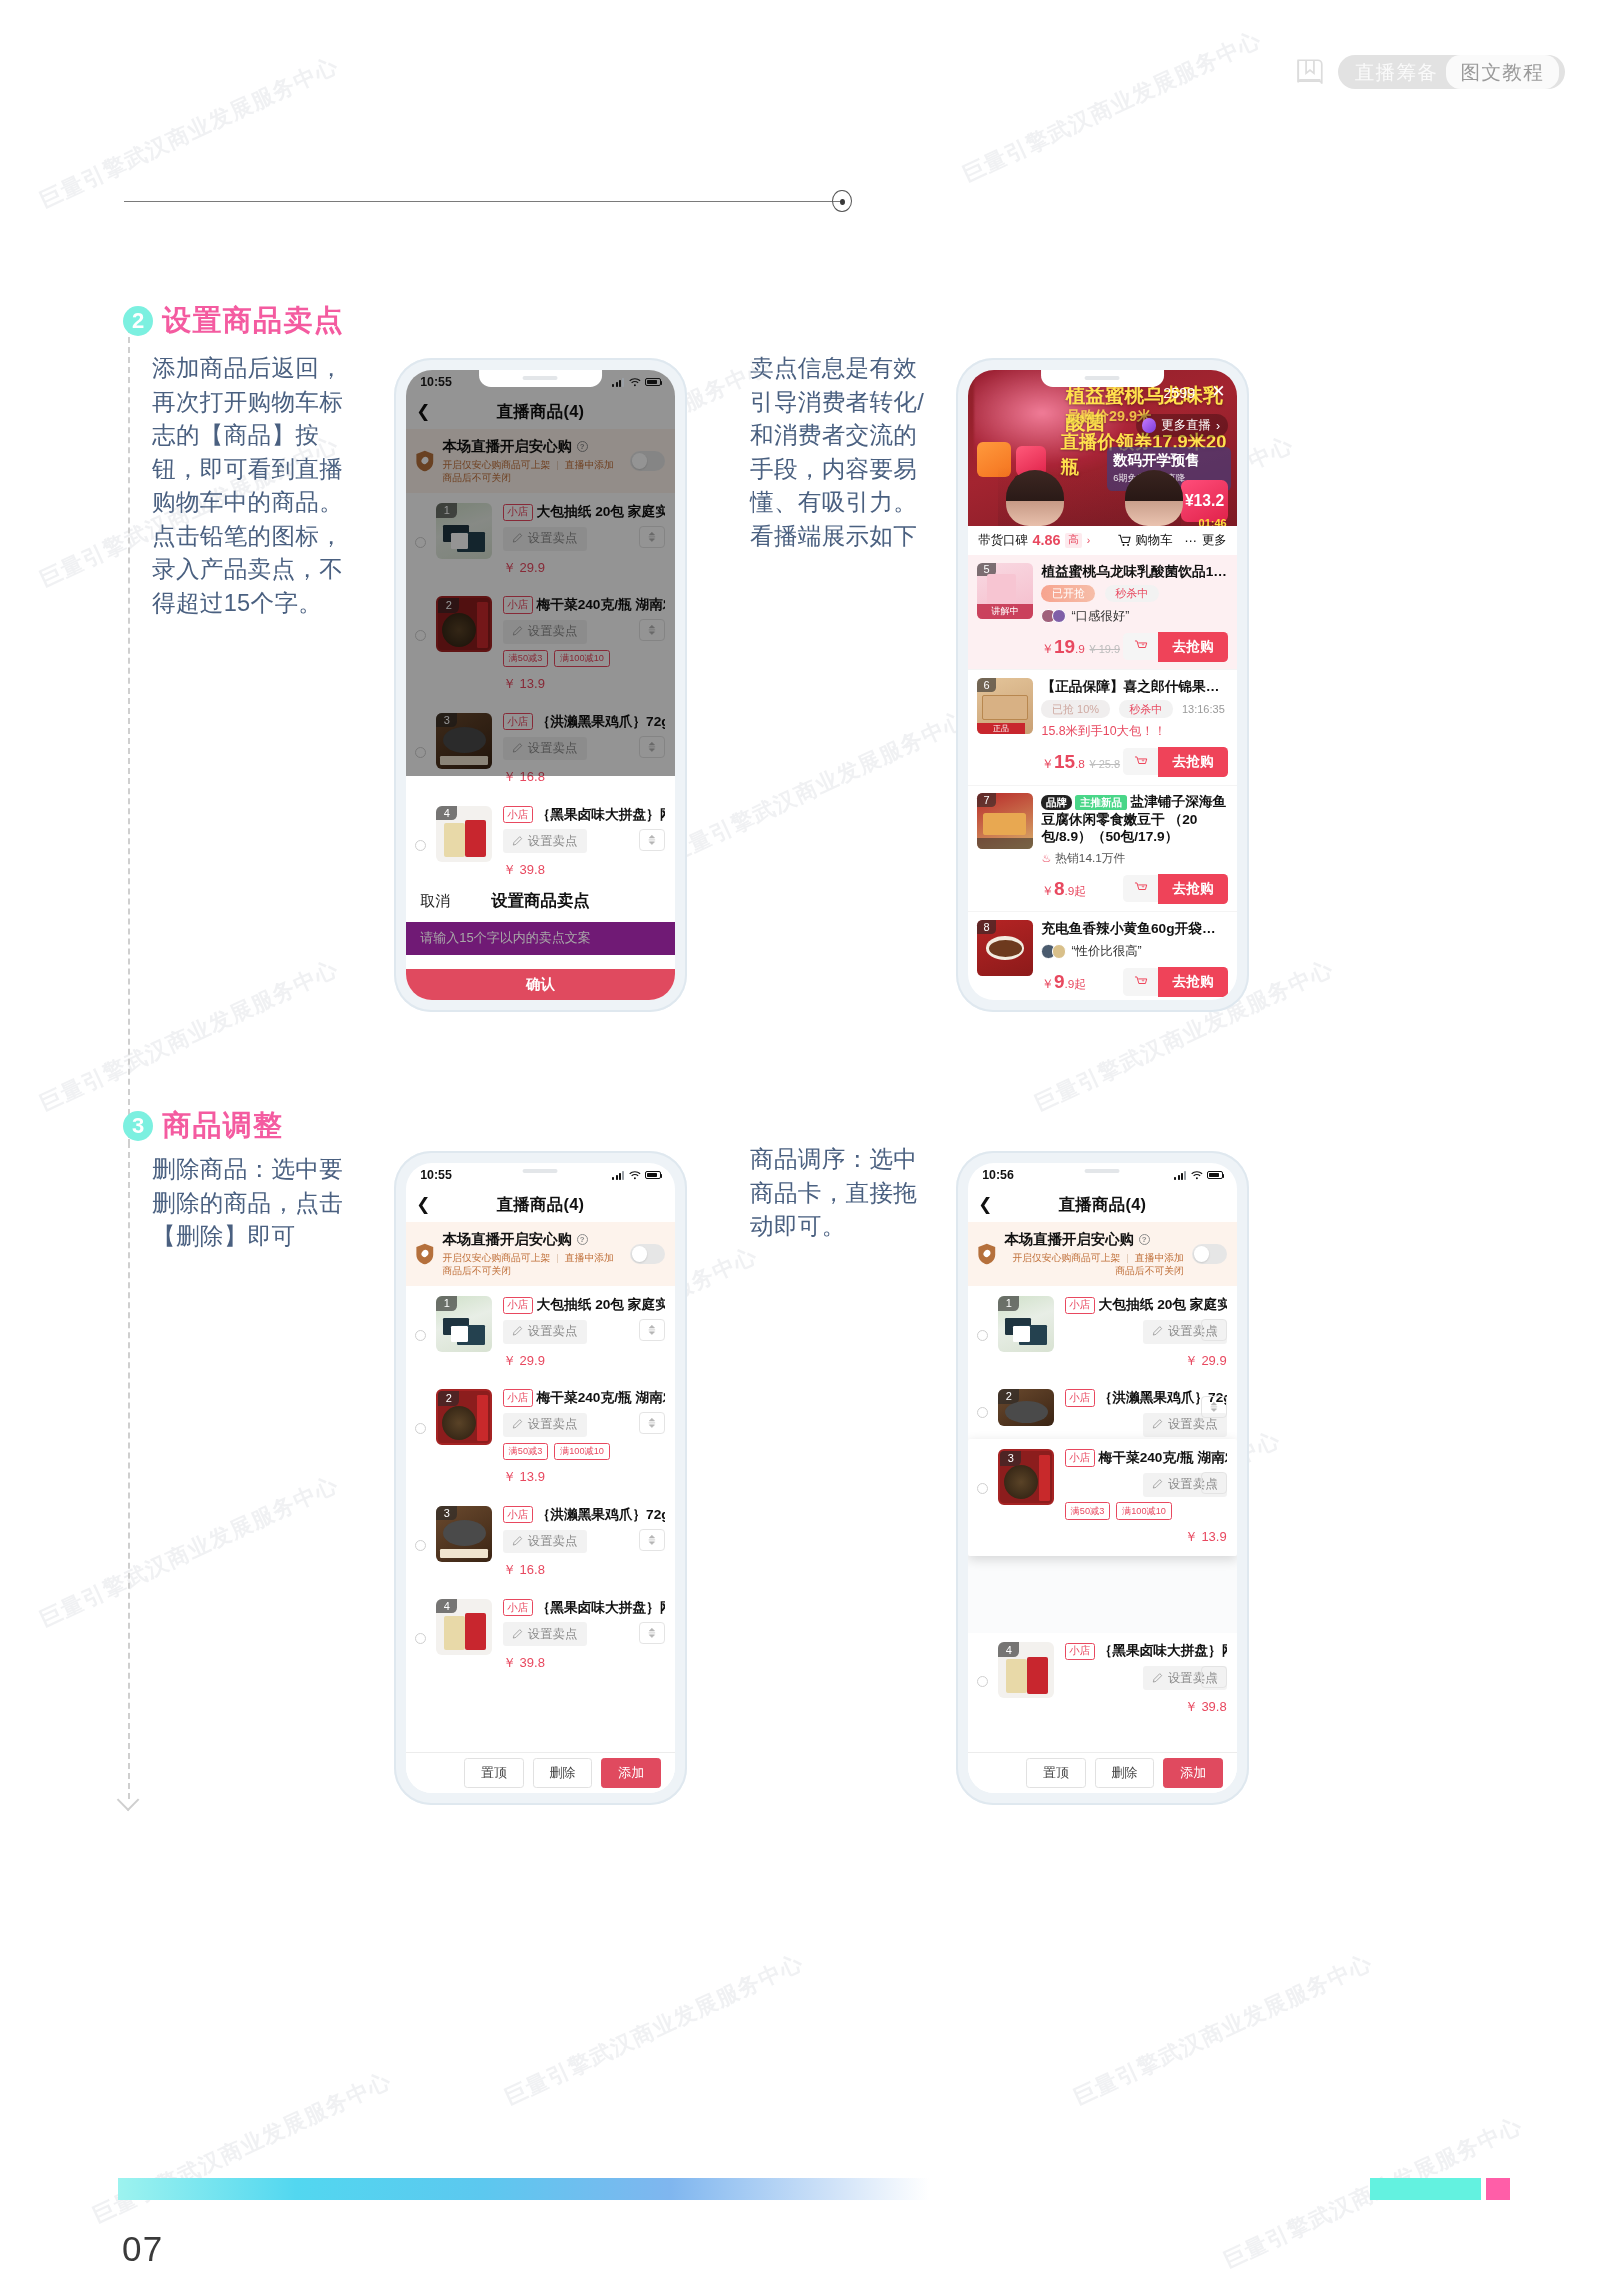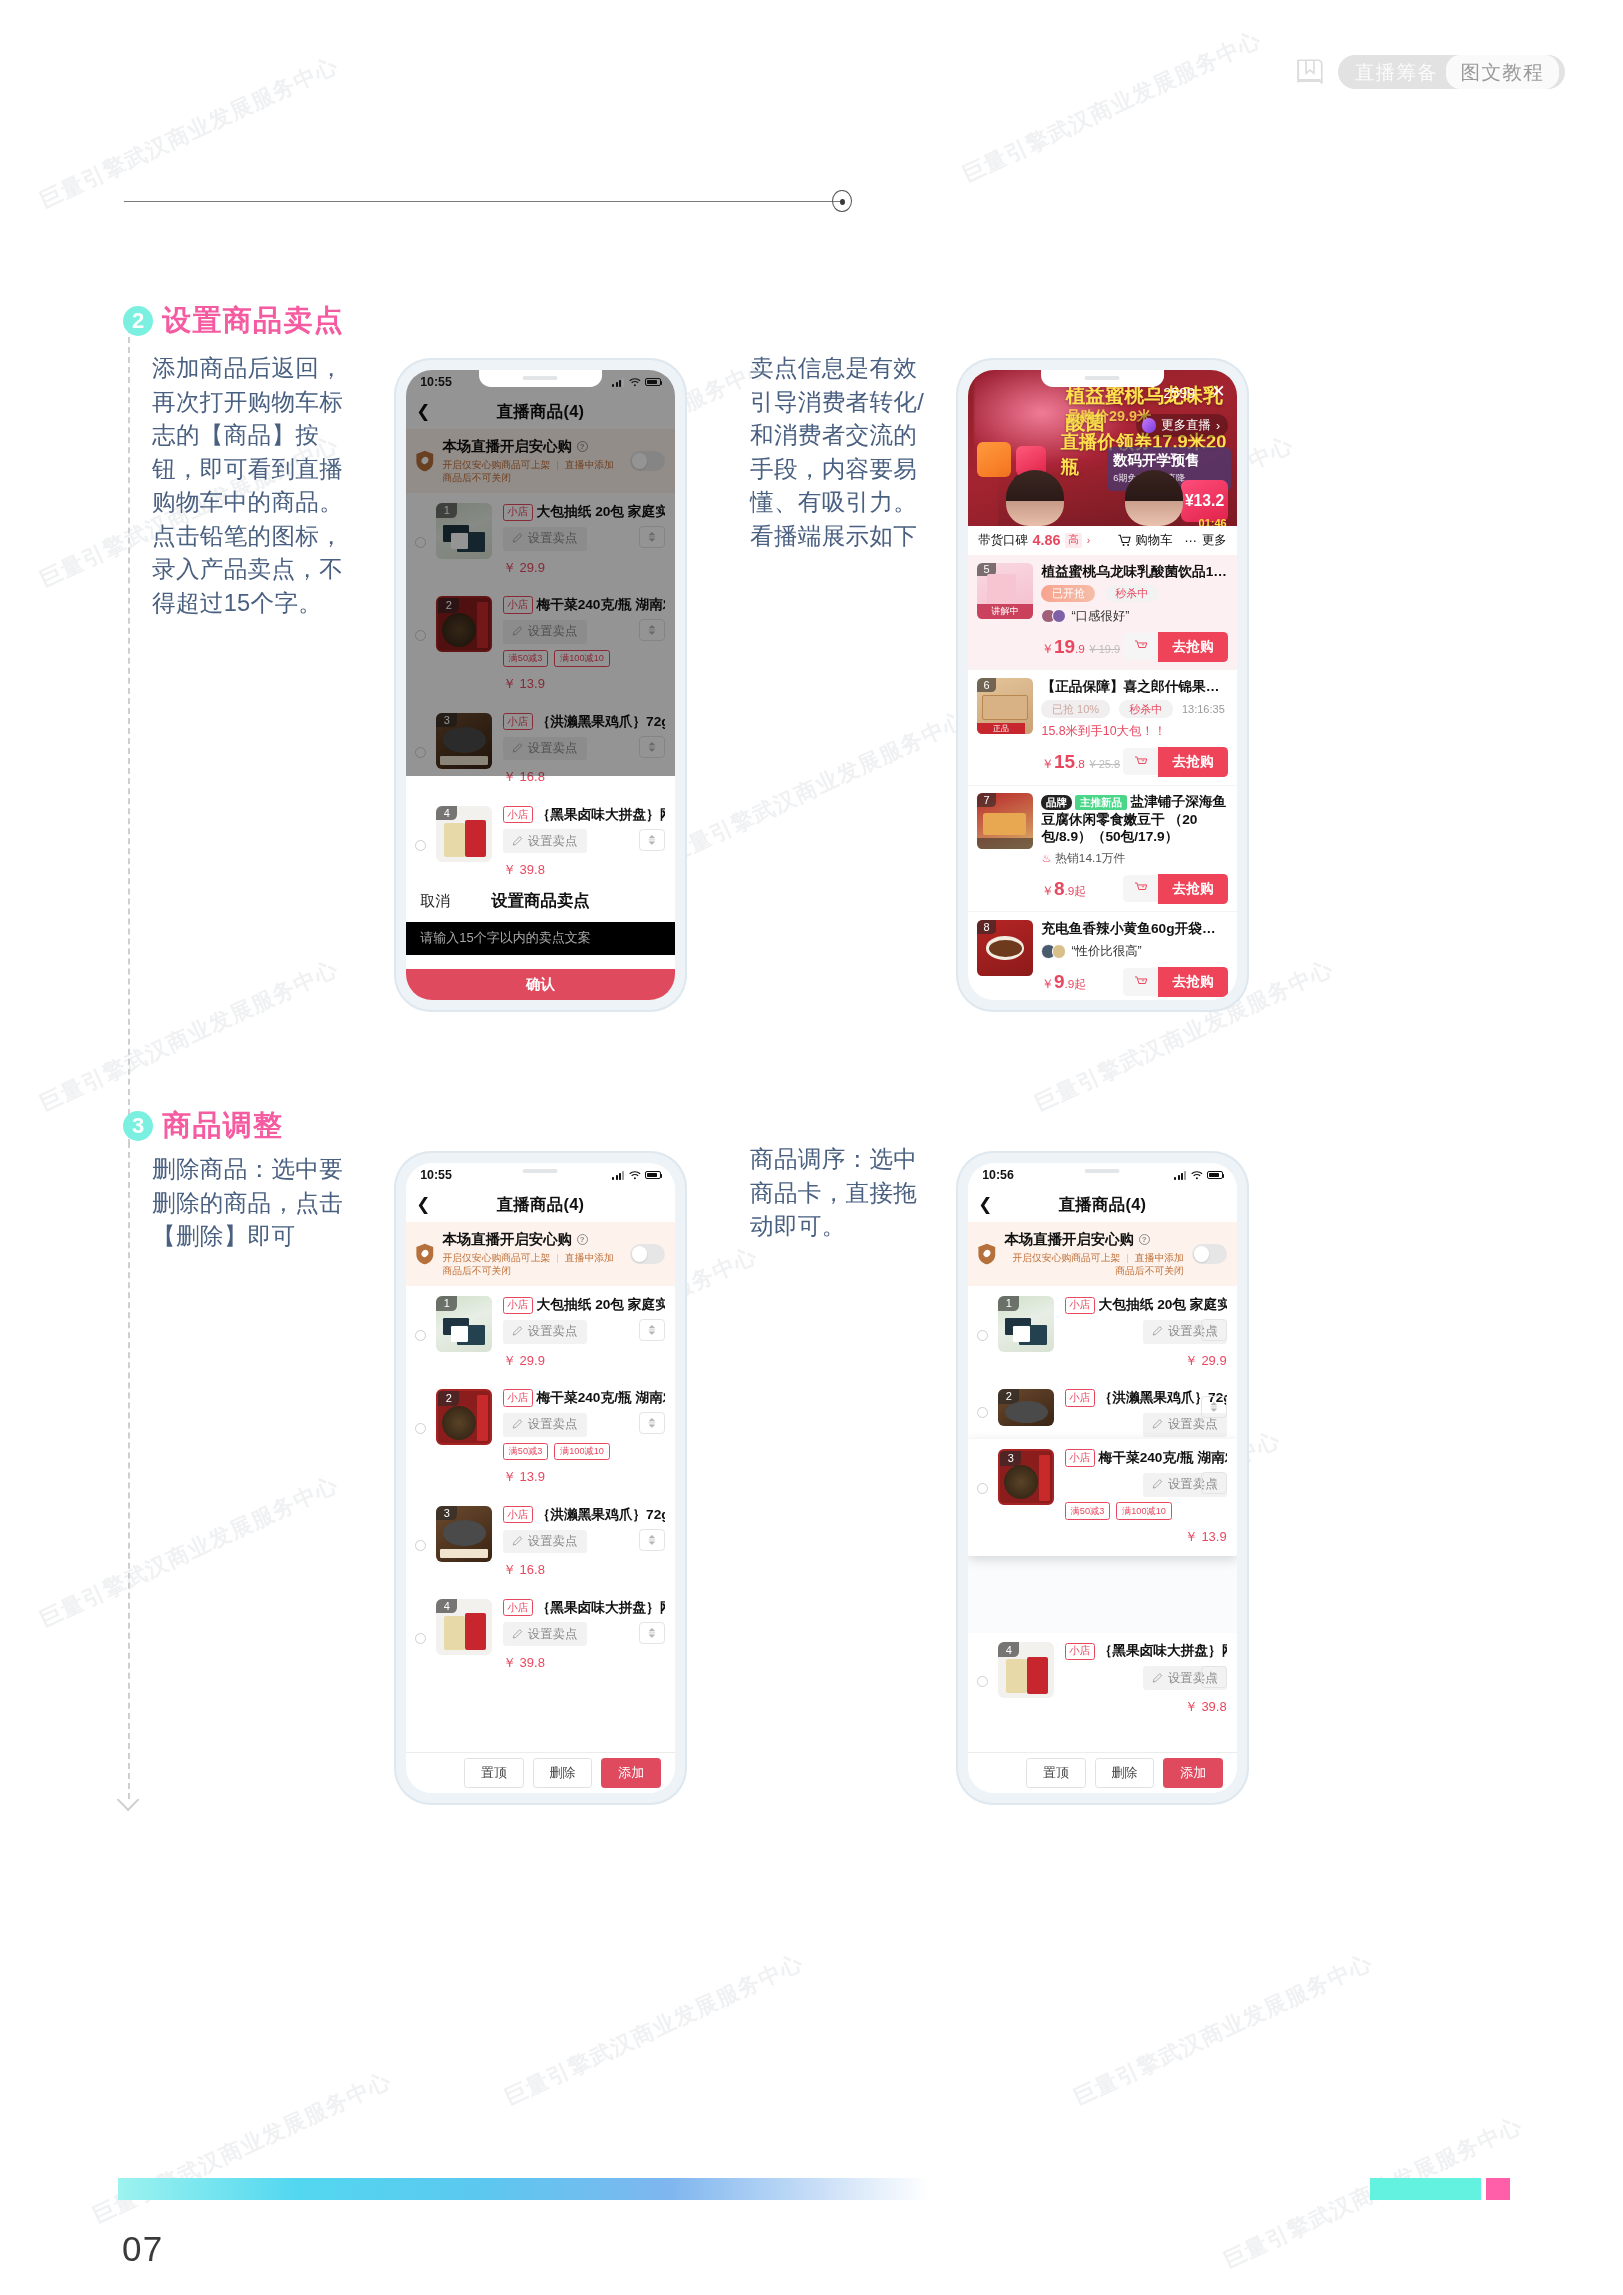--- a/index.html
+++ b/index.html
@@ -174,21 +174,21 @@
   .pprice{color:#e8485f;font-size:13px;margin-top:7.9px;font-weight:500;}
   .phandle{position:absolute;right:10.5px;top:33px;width:26px;height:22px;border:0.9px solid #e4e4e4;
            border-radius:3.9px;display:flex;align-items:center;justify-content:center;}
   .phandle svg{width:11.8px;height:11.8px;}
 
   
   .sheet{position:absolute;left:0;right:0;bottom:0;background:#fff;border-top-left-radius:2.6px;border-top-right-radius:2.6px;}
   .sheet-bar{height:41px;display:flex;align-items:center;position:relative;padding:0 14.4px;}
   .sheet-cancel{font-size:15px;color:#222;}
   .sheet-title{position:absolute;left:50%;transform:translateX(-50%);font-size:16.4px;font-weight:700;color:#111;}
-  .sheet-input{background:#000000;height:33px;display:flex;align-items:center;padding:0 14.4px;
+  .sheet-input{background:#701a75;height:33px;display:flex;align-items:center;padding:0 14.4px;
                font-size:13px;color:#a8a8a8;}
   .sheet-confirm{background:#e04a5f;color:#fff;height:31px;display:flex;align-items:center;justify-content:center;
                  font-size:14.4px;font-weight:700;margin-top:14.4px;}
   .dimmer{position:absolute;left:0;right:0;top:0;background:rgba(0,0,0,.42);z-index:3;pointer-events:none;}
 
   
   .actbar{position:absolute;left:0;right:0;bottom:0;height:41px;border-top:0.7px solid #ececec;
           display:flex;align-items:center;justify-content:flex-end;gap:9.2px;padding:0 14.4px;background:#fff;}
   .abtn{border:0.7px solid #e1e1e1;border-radius:3.3px;padding:5.2px 15.7px;font-size:13px;color:#444;background:#fff;}
   .abtn.primary{background:#e04a5f;border-color:#e04a5f;color:#fff;}

